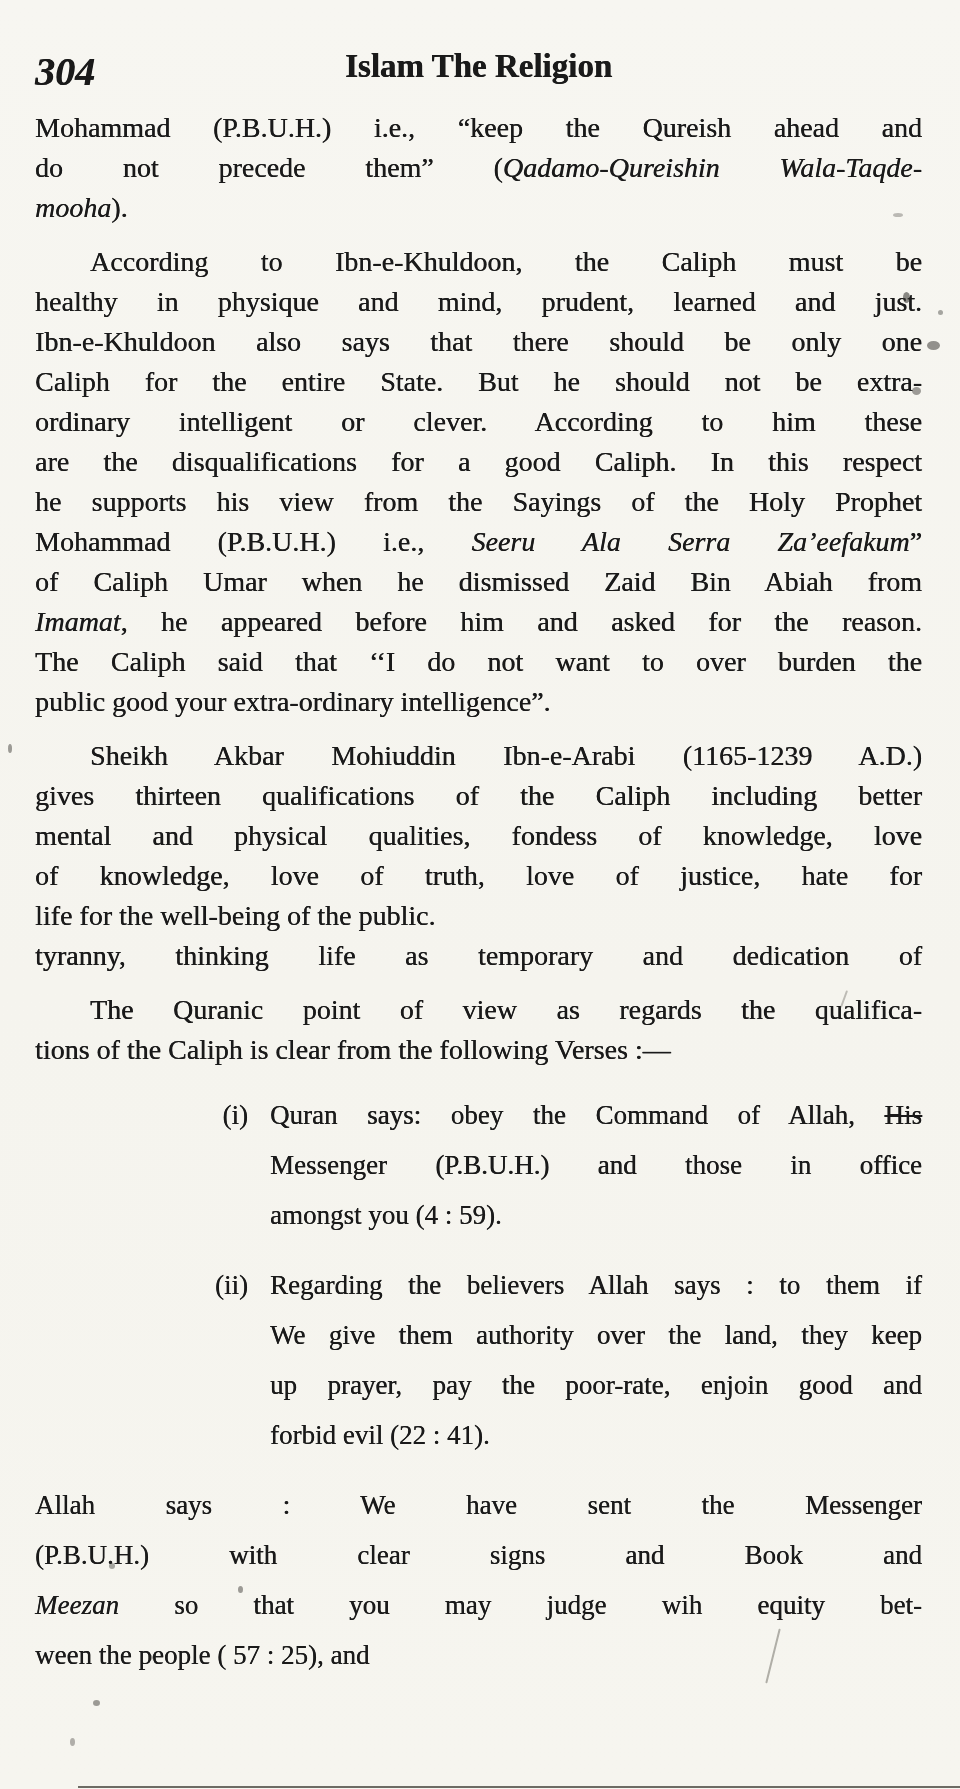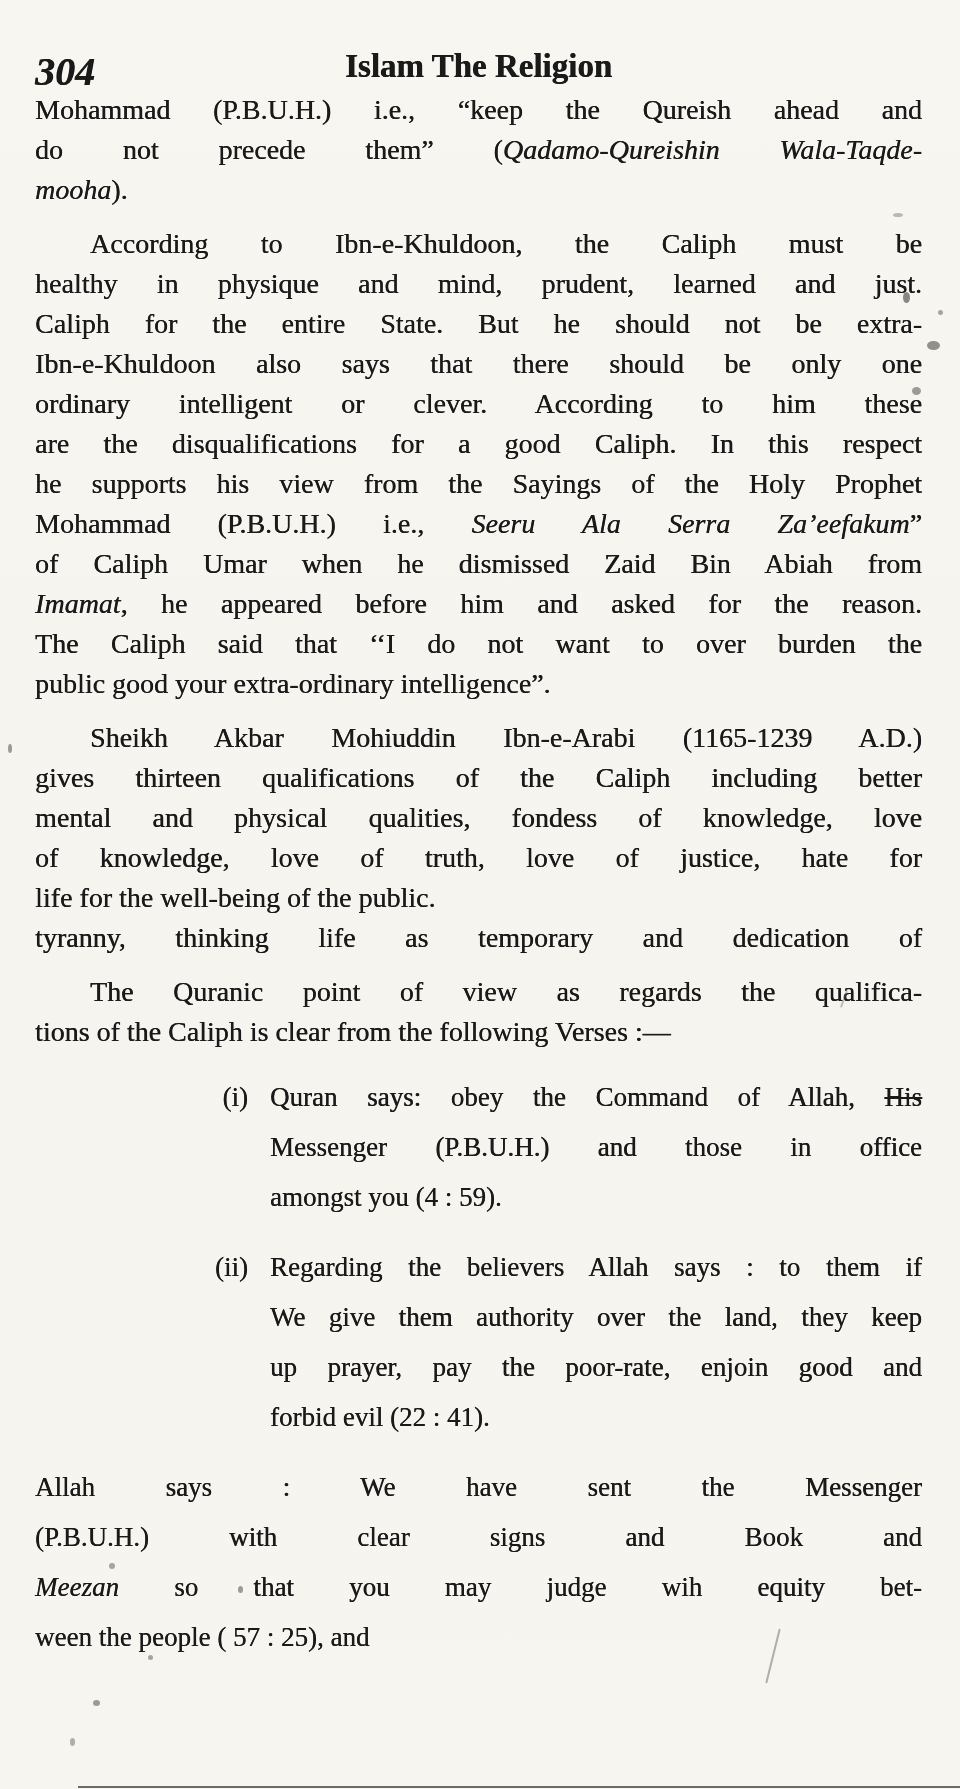--- a/index.html
+++ b/index.html
@@ -21,21 +21,21 @@
     position:absolute;left:0;top:0;
     font-size:40px;font-weight:bold;font-style:italic;
     text-shadow:0.4px 0 0 currentColor;
   }
   .ptitle{
     position:absolute;left:0;right:0;top:0;text-align:center;
     font-size:33px;font-weight:bold;
     text-shadow:0.5px 0 0 currentColor;
   }
   
-  .bodytext{font-family:Liberation Serif, serif;}
+  .bodytext{margin-top:18px;font-family:Liberation Serif, serif;}
   .para{margin-top:14px;font-size:28px;line-height:40px;}
   .para:first-child{margin-top:0;}
   .line{
     text-align:justify;text-align-last:justify;text-justify:inter-word;
     text-shadow:0.35px 0 0 currentColor;
   }
   .line.last{text-align-last:left;}
   .para.indent .line:first-child{text-indent:55px;}
   .it{font-style:italic;}
   .strike{text-decoration:line-through;text-decoration-thickness:2px;}
@@ -65,22 +65,22 @@
   <div class="bodytext">
     <div id="paragraphs">
         <div class="para">
           <div class="line"><span>Mohammad (P.B.U.H.) i.e., “keep the Qureish ahead and</span></div>
           <div class="line"><span>do not precede them” (</span><span class="it">Qadamo-Qureishin Wala-Taqde-</span></div>
           <div class="line last"><span class="it">mooha</span><span>).</span></div>
         </div>
         <div class="para indent">
           <div class="line"><span>According to Ibn-e-Khuldoon, the Caliph must be</span></div>
           <div class="line"><span>healthy in physique and mind, prudent, learned and just.</span></div>
+          <div class="line"><span>Ibn-e-Khuldoon also says that there should be only one</span></div>
           <div class="line"><span>Caliph for the entire State. But he should not be extra-</span></div>
-          <div class="line"><span>Ibn-e-Khuldoon also says that there should be only one</span></div>
           <div class="line"><span>ordinary intelligent or clever. According to him these</span></div>
           <div class="line"><span>are the disqualifications for a good Caliph. In this respect</span></div>
           <div class="line"><span>he supports his view from the Sayings of the Holy Prophet</span></div>
           <div class="line"><span>Mohammad (P.B.U.H.) i.e., </span><span class="it">Seeru Ala Serra Za’eefakum</span><span>”</span></div>
           <div class="line"><span>of Caliph Umar when he dismissed Zaid Bin Abiah from</span></div>
           <div class="line"><span class="it">Imamat</span><span>, he appeared before him and asked for the reason.</span></div>
           <div class="line"><span>The Caliph said that ‘‘I do not want to over burden the</span></div>
           <div class="line last"><span>public good your extra-ordinary intelligence”.</span></div>
         </div>
         <div class="para indent">

